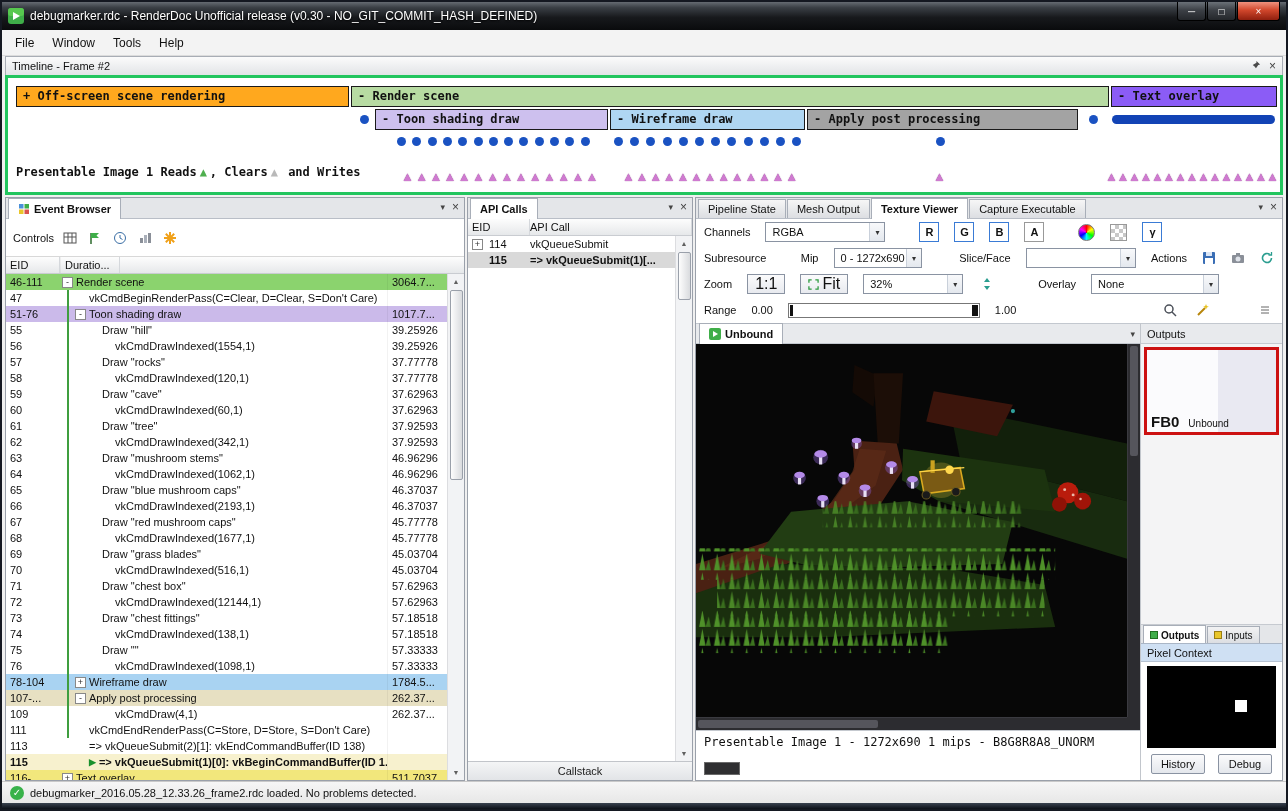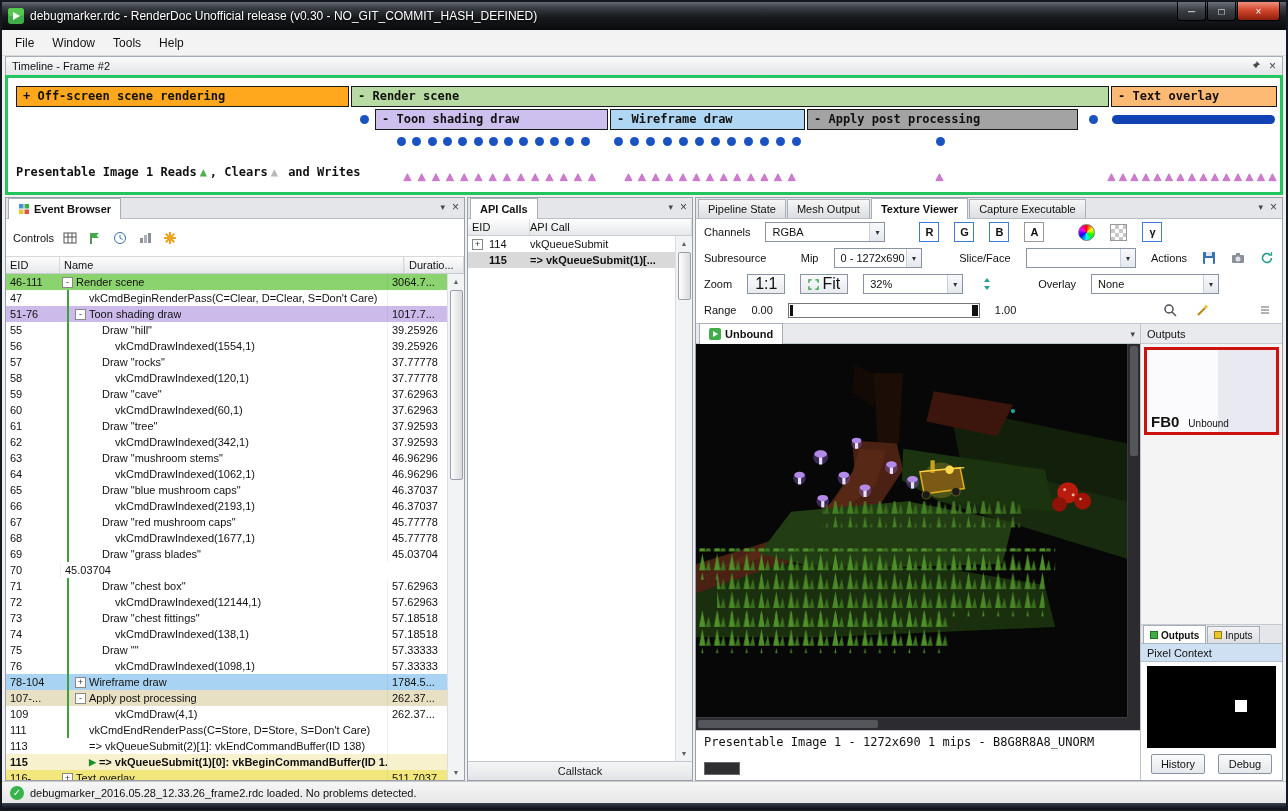--- a/index.html
+++ b/index.html
@@ -26,21 +26,21 @@
   
   .tl-panel{flex:none;padding:0 3px;background:#f0f0f0}
   .tl-header{height:19px;display:flex;align-items:center;padding:0 6px;font-size:11px;
     background:linear-gradient(#fbfbfb,#e2e4e7);border:1px solid #a8adb5;border-bottom:none}
   .tl-hbtns{margin-left:auto;display:flex;align-items:center;gap:8px;color:#444}
   #tl-canvas{position:relative;height:120px;background:#fff;border:3px solid #22c55e;overflow:hidden}
   .tl-block{position:absolute;border:1px solid #1a1a1a;font:bold 12px "DejaVu Sans Mono",monospace;
     padding:2px 0 0 6px;white-space:nowrap;overflow:hidden;cursor:default}
   .tl-block[data-type="orange"]{background:#FFA81E}
   .tl-block[data-type="green"]{background:#B7DBA2}
-  .tl-block[data-type="yellow"]{background:#fdba74}
+  .tl-block[data-type="yellow"]{background:#8b5cf6}
   .tl-block[data-type="purple"]{background:#CDC0EE}
   .tl-block[data-type="blue"]{background:#AFD6F2}
   .tl-block[data-type="tan"]{background:#a3a3a3}
   .tl-dot{position:absolute;width:9px;height:9px;border-radius:50%;background:#1a52c2}
   .tl-tri{position:absolute;font-size:13px;line-height:13px;color:#cf7ad0;text-shadow:0 0 1px #7a2e7a}
   #tl-bar{position:absolute;background:#1243B5;border-radius:5px}
   .tl-legend{position:absolute;left:8px;top:87px;font:bold 12px "DejaVu Sans Mono",monospace;white-space:nowrap}
   .leg-tri{font-size:12px;margin:0 3px}
   .leg-tri.read{color:#4faf4f}
   .leg-tri.clear{color:#b9b9b9}
@@ -284,21 +284,20 @@
         <span class="tbtn">
           <svg width="14" height="14" viewBox="0 0 14 14">
               <g stroke="#f0a11a" stroke-width="2">
                 <path d="M7 1v12M1 7h12M2.8 2.8l8.4 8.4M11.2 2.8l-8.4 8.4"></path>
               </g>
             </svg>
         </span>
       </div>
       <div class="eb-head">
         <span class="c-eid">EID</span>
-        <span class="c-name" style="padding-left:4px">Name</span>
         <span class="c-dur">Duratio...</span>
       </div>
       <div class="eb-body">
         <div class="eb-rows" data-repeat="event_browser.rows">
 
             <div class="row" data-hl="green" data-ind="0" data-g="0" data-b="0">
               <span class="c-eid">46-111</span>
               <span class="c-name">
 
                 <span class="exp">-</span>
@@ -490,20 +489,26 @@
                 <span class="guide"></span>
                 <span class="exp"></span>
 
                 <span class="nm">Draw "grass blades"</span>
               </span>
               <span class="c-dur">45.03704</span>
             </div>
 
             <div class="row" data-hl="" data-ind="3" data-g="1" data-b="0">
               <span class="c-eid">70</span>
+              <span class="c-name">
+                <span class="guide"></span>
+                <span class="exp"></span>
+
+                <span class="nm">vkCmdDrawIndexed(516,1)</span>
+              </span>
               <span class="c-dur">45.03704</span>
             </div>
 
             <div class="row" data-hl="" data-ind="2" data-g="1" data-b="0">
               <span class="c-eid">71</span>
               <span class="c-name">
                 <span class="guide"></span>
                 <span class="exp"></span>
 
                 <span class="nm">Draw "chest box"</span>

